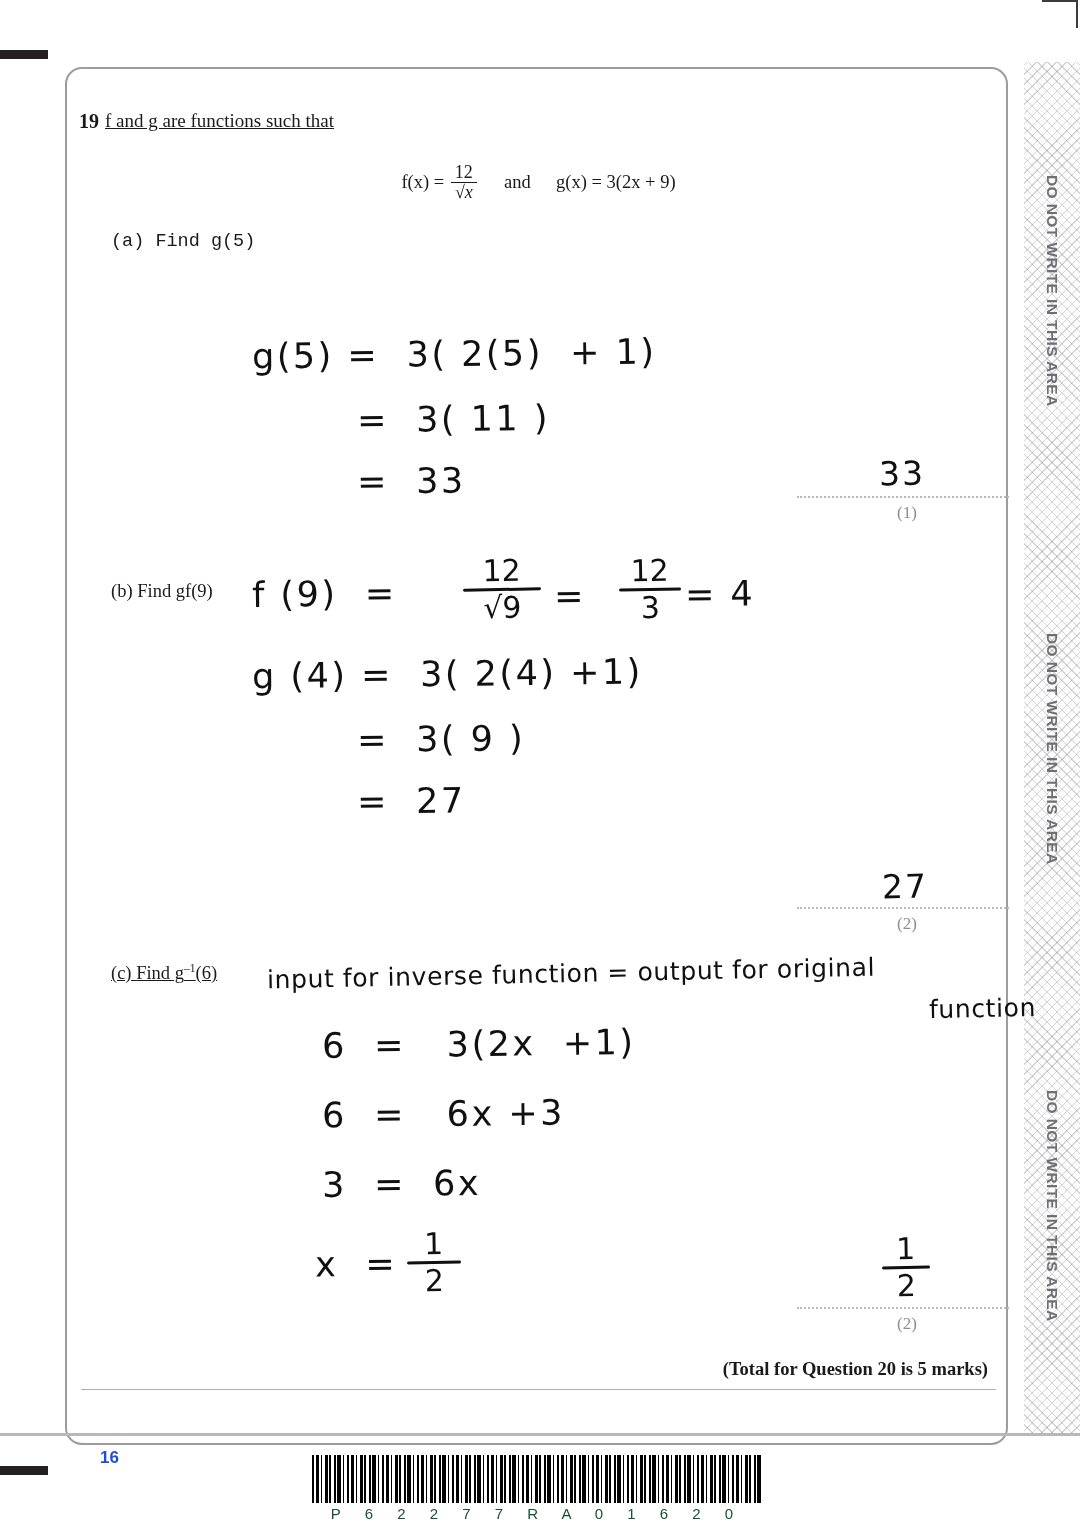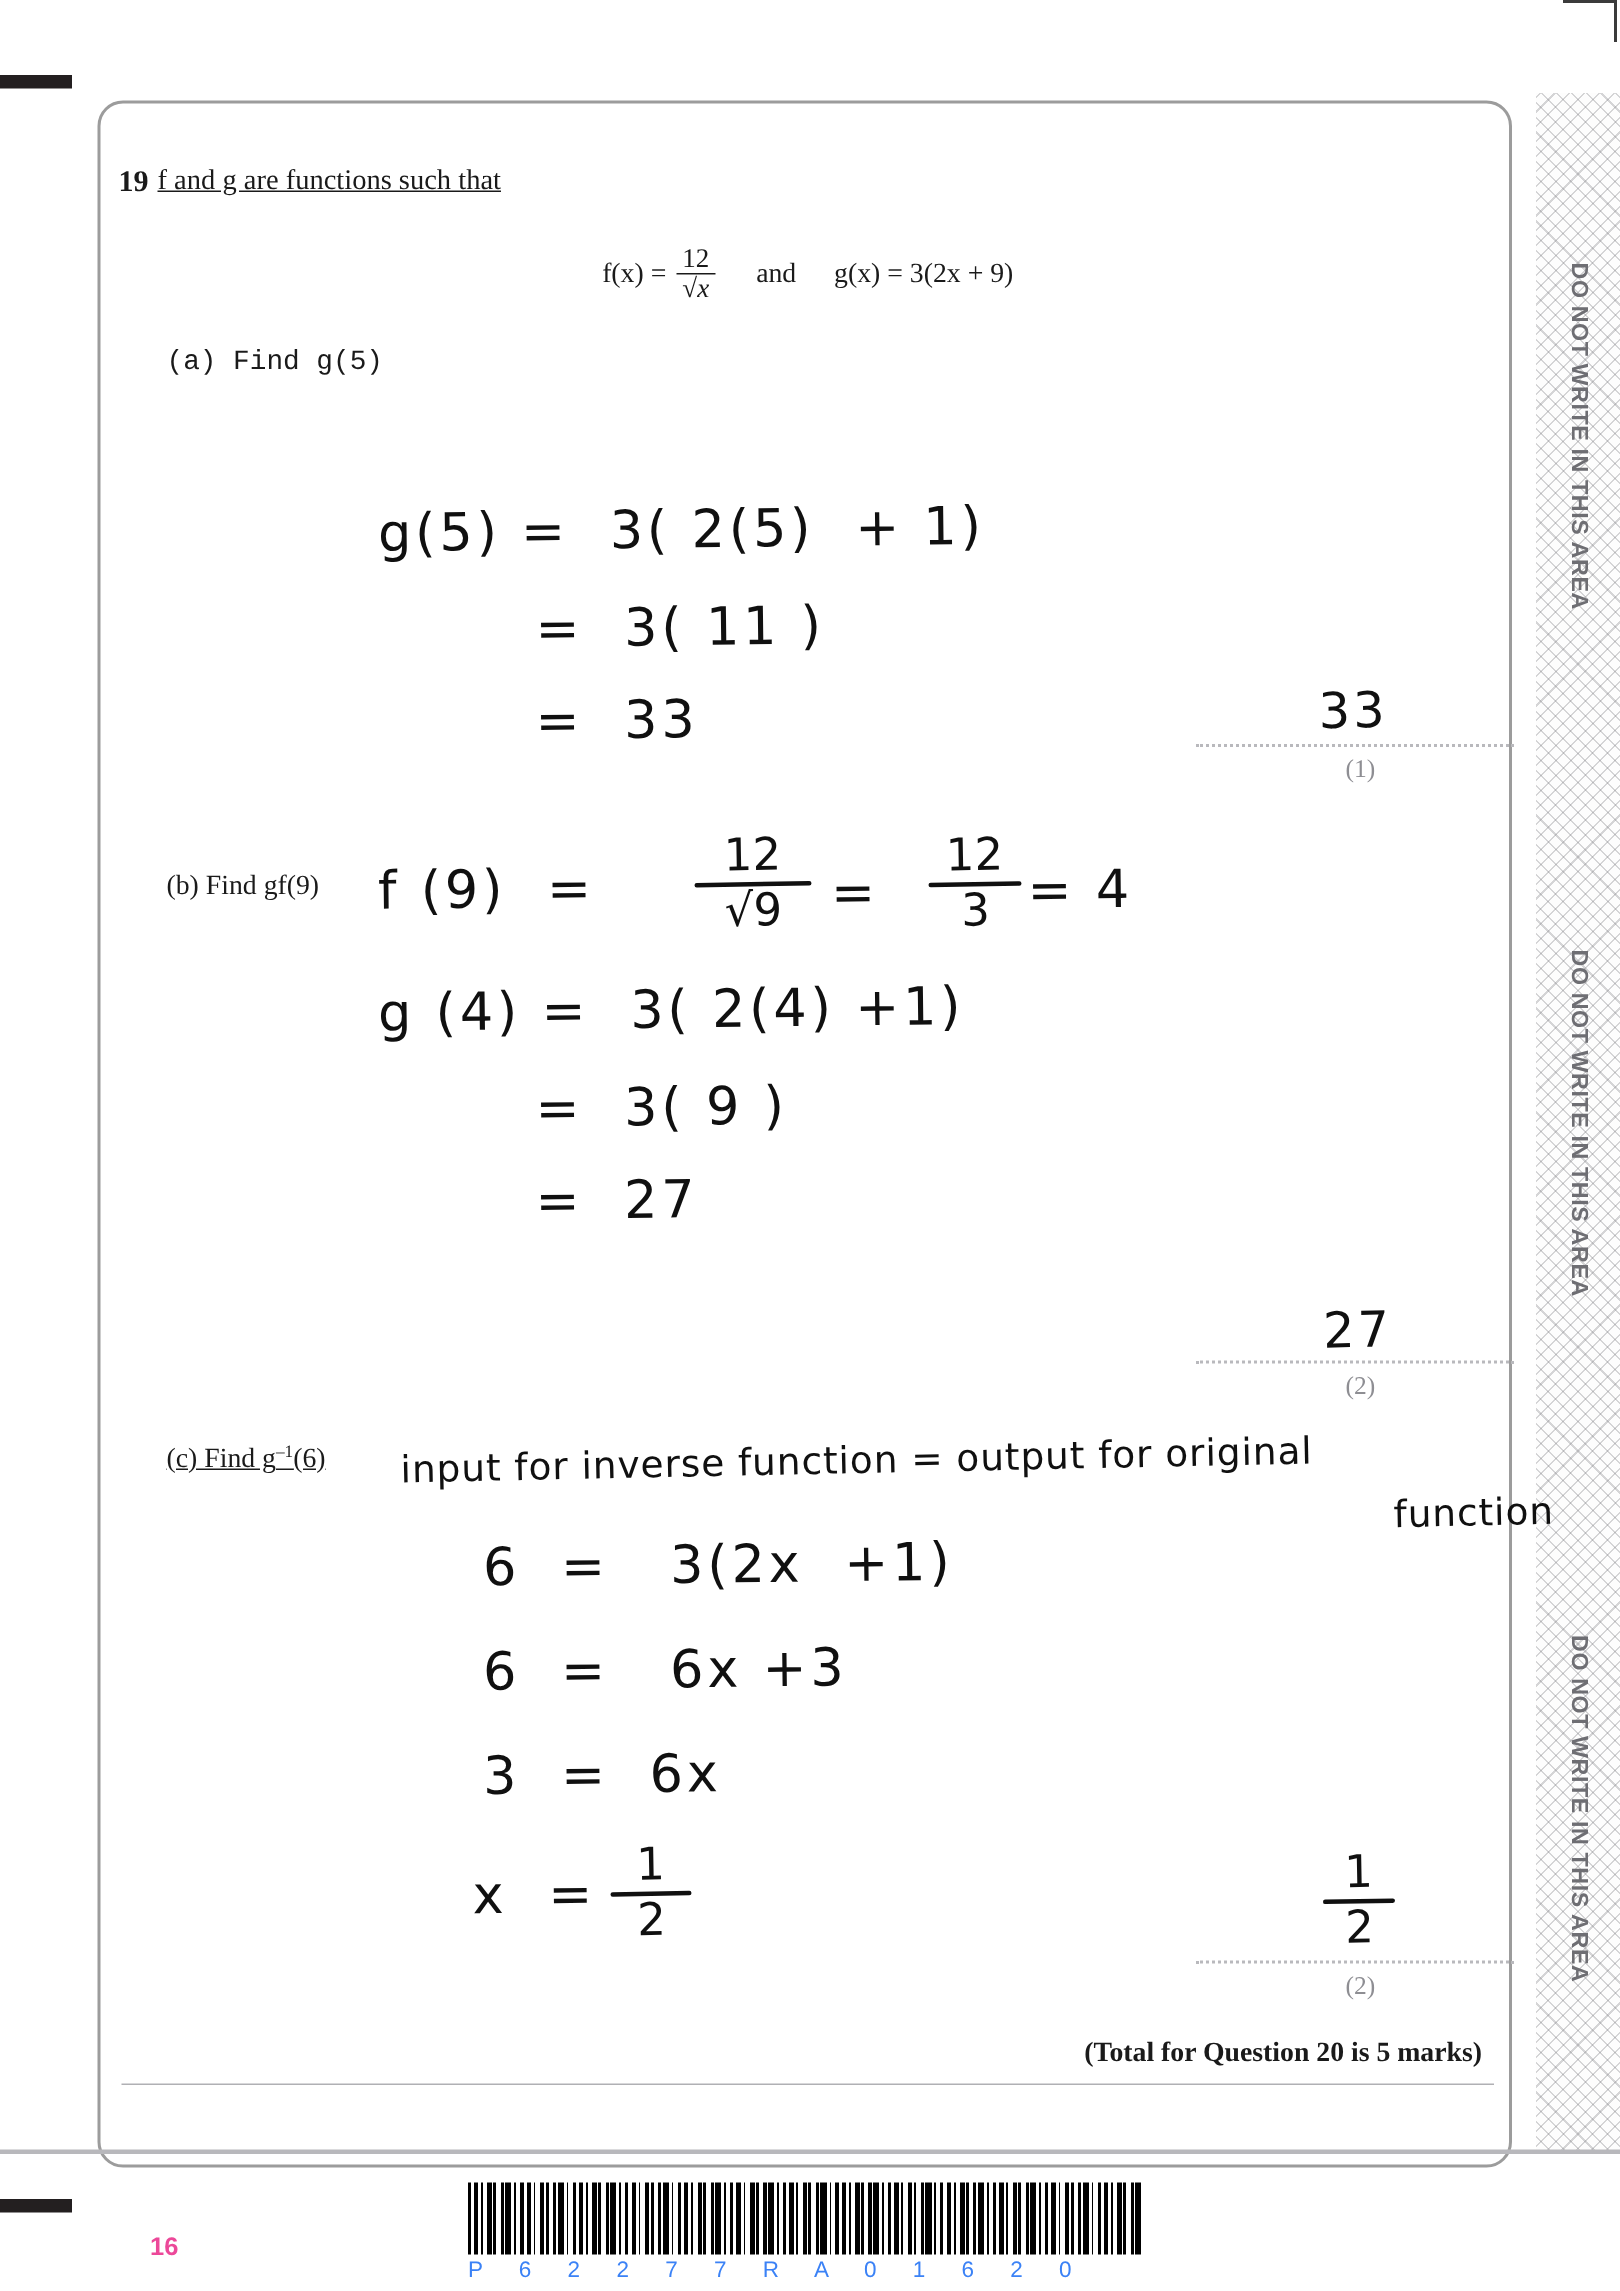--- a/index.html
+++ b/index.html
@@ -188,48 +188,49 @@
 
   
   .footer-rule {
     position: absolute;
     left: 0; top: 1433px;
     width: 1080px; height: 0;
     border-bottom: 3px solid #b8b8bc;
   }
   .page-num {
     position: absolute;
-    left: 100px; top: 1488px;
+    left: 100px; top: 1448px;
     font-family: "Liberation Sans", sans-serif;
     font-weight: bold;
     font-size: 17px;
-    color: #ec4899;
+    color: #1d4ed8;
   }
   .barcode-wrap {
     position: absolute;
     left: 312px; top: 1455px;
     width: 450px;
   }
   .barcode-bars {
     height: 48px;
     width: 100%;
     background-image: repeating-linear-gradient(
       90deg,
       #000 0 2px, #fff 2px 4px, #000 4px 7px, #fff 7px 9px,
       #000 9px 10px, #fff 10px 13px, #000 13px 16px, #fff 16px 17px,
       #000 17px 19px, #fff 19px 22px, #000 22px 24px, #fff 24px 25px,
       #000 25px 29px, #fff 29px 31px, #000 31px 32px, #fff 32px 35px
     );
   }
   .barcode-text {
     margin-top: 2px;
+    text-align: center;
     font-family: "Liberation Sans", sans-serif;
     font-size: 15px;
     letter-spacing: 10px;
-    color: #3b82f6;
+    color: #14532d;
   }
 </style>
 </head>
 <body>
 
 <div class="reg-bar top"></div>
 <div class="reg-bar bottom"></div>
 <div class="corner-mark"></div>
 
 <div class="side-strip">

